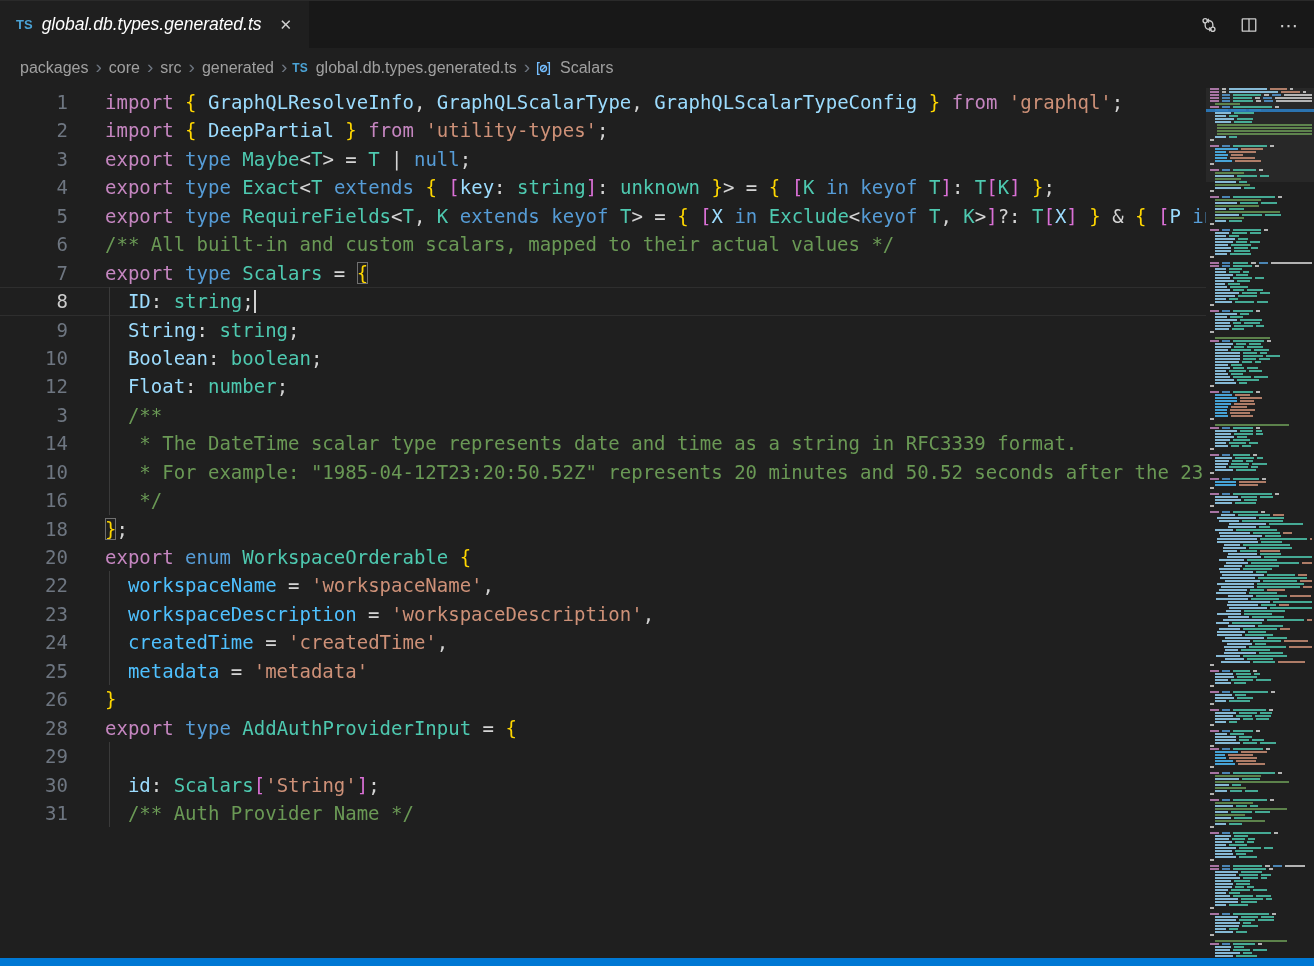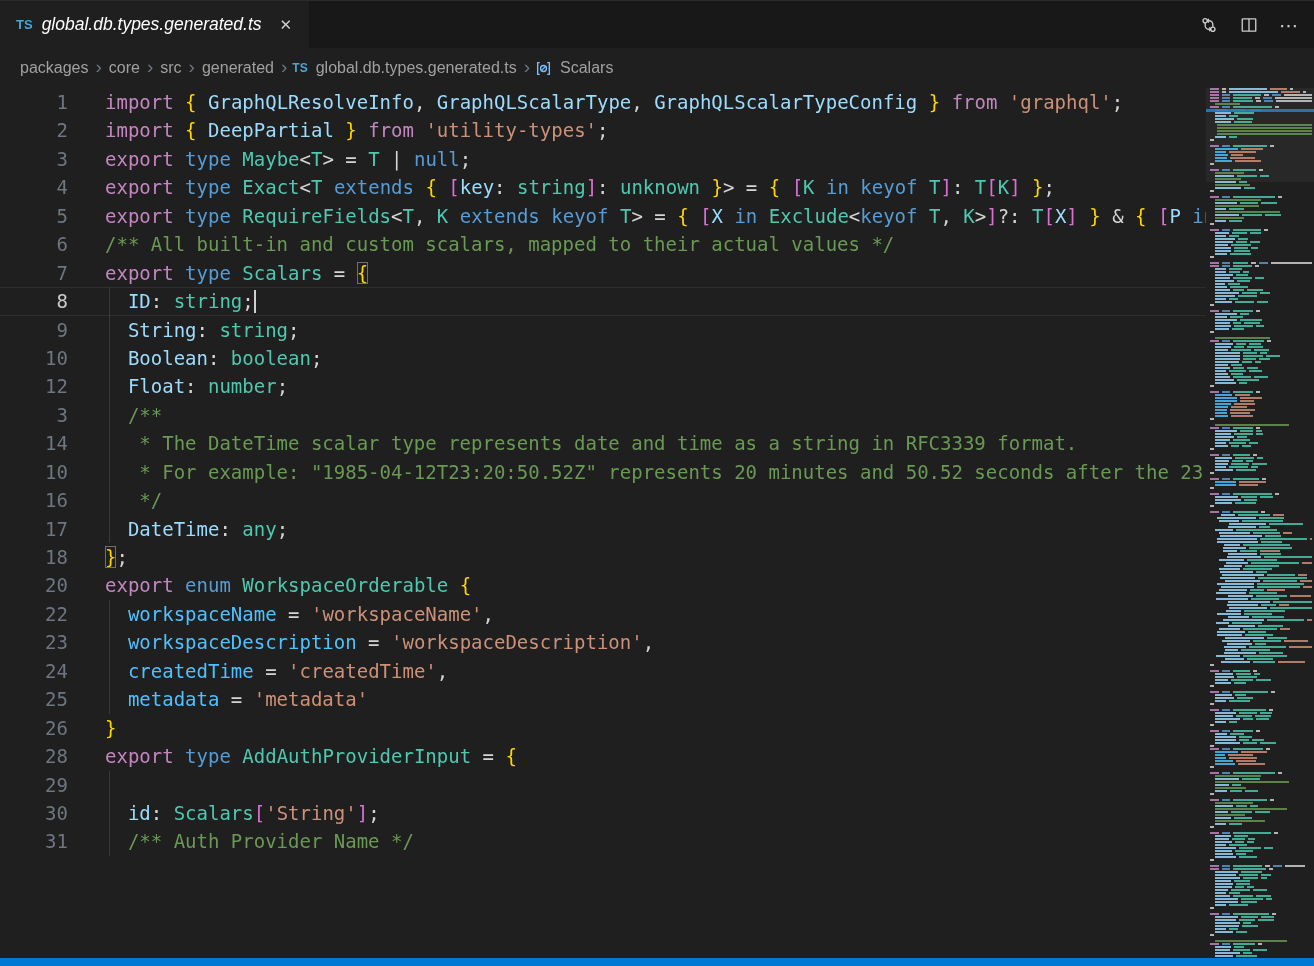--- a/index.html
+++ b/index.html
@@ -143,21 +143,20 @@
         <div class="code-line"><span class="ln">6</span><span class="tk-com">/** All built-in and custom scalars, mapped to their actual values */</span></div>
         <div class="code-line"><span class="ln">7</span><span class="tk-kw1">export</span><span class="tk-pun"> </span><span class="tk-kw2">type</span><span class="tk-pun"> </span><span class="tk-typ">Scalars</span><span class="tk-pun"> = </span><span class="tk-b1m">{</span></div>
         <div class="code-line current"><span class="ln">8</span><i class="guide"></i><span class="tk-pun">  </span><span class="tk-var">ID</span><span class="tk-pun">: </span><span class="tk-typ">string</span><span class="tk-pun">;</span><span class="cursor"></span></div>
         <div class="code-line"><span class="ln">9</span><i class="guide"></i><span class="tk-pun">  </span><span class="tk-var">String</span><span class="tk-pun">: </span><span class="tk-typ">string</span><span class="tk-pun">;</span></div>
         <div class="code-line"><span class="ln">10</span><i class="guide"></i><span class="tk-pun">  </span><span class="tk-var">Boolean</span><span class="tk-pun">: </span><span class="tk-typ">boolean</span><span class="tk-pun">;</span></div>
         <div class="code-line"><span class="ln">12</span><i class="guide"></i><span class="tk-pun">  </span><span class="tk-var">Float</span><span class="tk-pun">: </span><span class="tk-typ">number</span><span class="tk-pun">;</span></div>
         <div class="code-line"><span class="ln">3</span><i class="guide"></i><span class="tk-pun">  </span><span class="tk-com">/**</span></div>
         <div class="code-line"><span class="ln">14</span><i class="guide"></i><span class="tk-com">   * The DateTime scalar type represents date and time as a string in RFC3339 format.</span></div>
         <div class="code-line"><span class="ln">10</span><i class="guide"></i><span class="tk-com">   * For example: "1985-04-12T23:20:50.52Z" represents 20 minutes and 50.52 seconds after the 23rd hour of April 12th, 1985 in UTC.</span></div>
         <div class="code-line"><span class="ln">16</span><i class="guide"></i><span class="tk-com">   */</span></div>
-        <div class="code-line"><span class="ln">17</span><i class="guide"></i><span class="tk-pun">  </span><span class="tk-var">DateTime</span><span class="tk-pun">: </span><span class="tk-typ">any</span><span class="tk-pun">;</span></div>
         <div class="code-line"><span class="ln">18</span><span class="tk-b1m">}</span><span class="tk-pun">;</span></div>
         <div class="code-line"><span class="ln">20</span><span class="tk-kw1">export</span><span class="tk-pun"> </span><span class="tk-kw2">enum</span><span class="tk-pun"> </span><span class="tk-typ">WorkspaceOrderable</span><span class="tk-pun"> </span><span class="tk-b1">{</span></div>
         <div class="code-line"><span class="ln">22</span><i class="guide"></i><span class="tk-pun">  </span><span class="tk-enm">workspaceName</span><span class="tk-pun"> = </span><span class="tk-str">'workspaceName'</span><span class="tk-pun">,</span></div>
         <div class="code-line"><span class="ln">23</span><i class="guide"></i><span class="tk-pun">  </span><span class="tk-enm">workspaceDescription</span><span class="tk-pun"> = </span><span class="tk-str">'workspaceDescription'</span><span class="tk-pun">,</span></div>
         <div class="code-line"><span class="ln">24</span><i class="guide"></i><span class="tk-pun">  </span><span class="tk-enm">createdTime</span><span class="tk-pun"> = </span><span class="tk-str">'createdTime'</span><span class="tk-pun">,</span></div>
         <div class="code-line"><span class="ln">25</span><i class="guide"></i><span class="tk-pun">  </span><span class="tk-enm">metadata</span><span class="tk-pun"> = </span><span class="tk-str">'metadata'</span></div>
         <div class="code-line"><span class="ln">26</span><span class="tk-b1">}</span></div>
         <div class="code-line"><span class="ln">28</span><span class="tk-kw1">export</span><span class="tk-pun"> </span><span class="tk-kw2">type</span><span class="tk-pun"> </span><span class="tk-typ">AddAuthProviderInput</span><span class="tk-pun"> = </span><span class="tk-b1">{</span></div>
         <div class="code-line"><span class="ln">29</span><i class="guide"></i><span class="tk-pun">  </span></div>
         <div class="code-line"><span class="ln">30</span><i class="guide"></i><span class="tk-pun">  </span><span class="tk-var">id</span><span class="tk-pun">: </span><span class="tk-typ">Scalars</span><span class="tk-b2">[</span><span class="tk-str">'String'</span><span class="tk-b2">]</span><span class="tk-pun">;</span></div>

